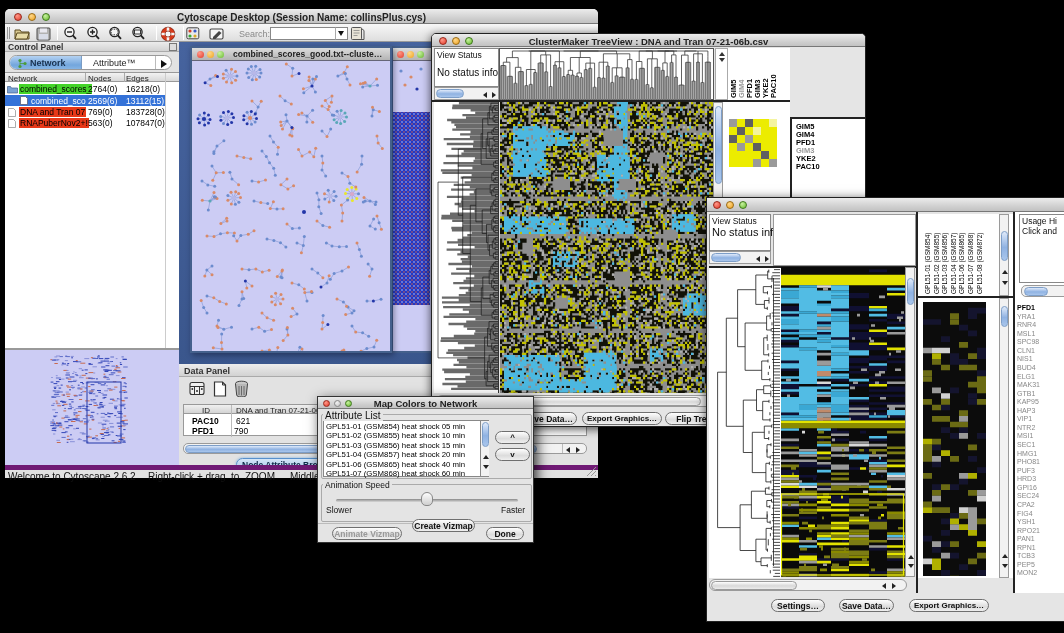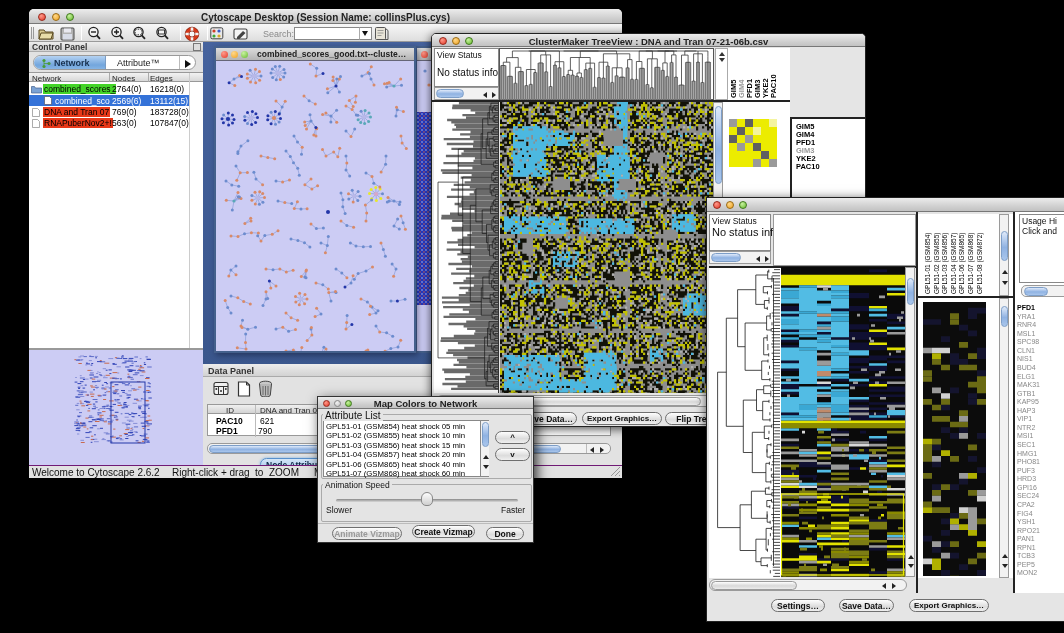--- a/index.html
+++ b/index.html
@@ -11,21 +11,21 @@
 .aqT{position:absolute;background:#f2f2f2;border:1px solid #9a9a9a;}
 .aqP{position:absolute;background:linear-gradient(#dfeafa,#8fb2e2 55%,#a9c6ec);border:1px solid #7d9ec8;border-radius:6px;}
 .aqPg{position:absolute;background:linear-gradient(#fdfdfd,#d8d8d8 55%,#ececec);border:1px solid #9a9a9a;border-radius:6px;}
 .btn{position:absolute;background:linear-gradient(#fefefe,#dcdcdc 60%,#efefef);border:1.5px solid #6f6f6f;border-radius:9px;font-weight:bold;color:#111;text-align:center;white-space:nowrap;overflow:hidden;}
 .tri{position:absolute;width:0;height:0;}
 .sep{position:absolute;width:1px;background:#aaa;border-right:1px solid #fff;}
 .panel{position:absolute;background:#fff;border:1px solid #888;}
 .lbl{position:absolute;white-space:nowrap;}
 </style></head><body>
 
-<div class="win" style="left:5px;top:9px;width:593px;height:469px;border-radius:5px 5px 0 0;margin-left:24px;">
+<div class="win" style="left:5px;top:9px;width:593px;height:469px;border-radius:5px 5px 0 0;">
   <div class="tbar" style="top:0;height:15px;border-radius:5px 5px 0 0;">
     <div class="tl" style="left:9px;top:3.5px;width:8px;height:8px;background:radial-gradient(circle at 35% 30%,#ff9a8a,#e33a2a);border:0.5px solid #98281c;"></div>
     <div class="tl" style="left:23px;top:3.5px;width:8px;height:8px;background:radial-gradient(circle at 35% 30%,#ffd88a,#eea321);border:0.5px solid #9a6a14;"></div>
     <div class="tl" style="left:37px;top:3.5px;width:8px;height:8px;background:radial-gradient(circle at 35% 30%,#c8f2a0,#68ba2e);border:0.5px solid #3f7a1c;"></div>
     <div class="ttext" style="top:2.5px;font-size:10px;">Cytoscape Desktop (Session Name: collinsPlus.cys)</div>
   </div>
 
   <div class="abs" style="left:0;top:15px;width:100%;height:18px;background:linear-gradient(#f7f7f7,#dedede);border-bottom:1px solid #9a9a9a;">
     <div class="abs" style="left:2px;top:3px;width:3px;height:12px;border-left:1px solid #999;border-right:1px solid #999;"></div>
     <svg class="abs" style="left:9px;top:3px;" width="17" height="13">
@@ -1036,21 +1036,21 @@
       <div class="aqP" style="left:1px;top:0.5px;width:352px;height:8px;"></div>
       <div class="abs" style="left:378px;top:0;width:1px;height:9px;background:#bbb;"></div>
       <div class="tri" style="left:382px;top:2.5px;border-top:3px solid transparent;border-bottom:3px solid transparent;border-right:4.5px solid #222;"></div>
       <div class="tri" style="left:392px;top:2.5px;border-top:3px solid transparent;border-bottom:3px solid transparent;border-left:4.5px solid #222;"></div>
     </div>
 
     <div class="abs" style="left:57px;top:94px;width:90px;height:13px;background:linear-gradient(#d4e6f8,#a6c8ea);border:1.5px solid #5890cc;border-radius:7px;box-shadow:0 0 3px #7ab0e0;"></div>
     <div class="lbl" style="left:63px;top:96px;font-size:8.5px;font-weight:bold;color:#102a48;">Node Attribute Brows</div>
   </div>
 
-  <div class="abs" style="left:0;top:456px;width:100%;height:13px;background:#e2e2e2;border-top:1px solid #701a75;">
+  <div class="abs" style="left:0;top:456px;width:100%;height:13px;background:#e2e2e2;border-top:5px solid #701a75;">
     <div class="lbl" style="left:3px;top:1px;font-size:10px;color:#111;">Welcome to Cytoscape 2.6.2</div>
     <div class="lbl" style="left:143px;top:1px;font-size:10px;color:#111;">Right-click + drag&nbsp; to&nbsp; ZOOM</div>
     <div class="lbl" style="left:285px;top:1px;font-size:10px;color:#111;">Middle-click + drag to PAN</div>
   </div>
   <svg class="abs" style="right:1px;bottom:1px;" width="11" height="11">
       <path d="M10 1L1 10M10 5L5 10M10 9L9 10" stroke="#999" stroke-width="1"></path>
     </svg>
 </div>
 
 <div class="win" style="left:431px;top:33px;width:435px;height:394px;border:1px solid #222;border-radius:5px 5px 0 0;">
@@ -1304,15 +1304,15 @@
   <div class="btn" style="left:177px;top:34px;width:35px;height:13px;font-size:8px;line-height:12px;border-radius:7px;">^</div>
   <div class="btn" style="left:177px;top:51px;width:35px;height:13px;font-size:8px;line-height:12px;border-radius:7px;">v</div>
   <div class="lbl" style="left:5px;top:83px;font-size:8.5px;color:#111;background:#e4e4e4;padding:0 2px;z-index:3;">Animation Speed</div>
   <div class="abs" style="left:3px;top:87px;width:211px;height:38px;border:1px solid #aaa;border-radius:2px;"></div>
   <div class="abs" style="left:18px;top:102px;width:182px;height:3px;background:linear-gradient(#888,#d8d8d8);border-radius:2px;"></div>
   <div class="abs" style="left:103px;top:95px;width:12px;height:14px;background:linear-gradient(#fdfdfd,#cfcfcf);border:1px solid #888;border-radius:6px 6px 5px 5px;"></div>
   <div class="lbl" style="left:8px;top:108px;font-size:8.5px;color:#111;">Slower</div>
   <div class="lbl" style="left:183px;top:108px;font-size:8.5px;color:#111;">Faster</div>
   <div class="abs" style="left:0;top:126px;width:100%;height:1px;background:#bbb;"></div>
   <div class="btn" style="left:14px;top:130px;width:70px;height:13px;font-size:8.5px;line-height:12px;color:#999;">Animate Vizmap</div>
-  <div class="btn" style="left:94px;top:128px;width:63px;height:13px;font-size:8.5px;line-height:12px;">Create Vizmap</div>
+  <div class="btn" style="left:94px;top:122px;width:63px;height:13px;font-size:8.5px;line-height:12px;">Create Vizmap</div>
   <div class="btn" style="left:168px;top:130px;width:38px;height:13px;font-size:8.5px;line-height:12px;">Done</div>
 </div>
 
 </body></html>

